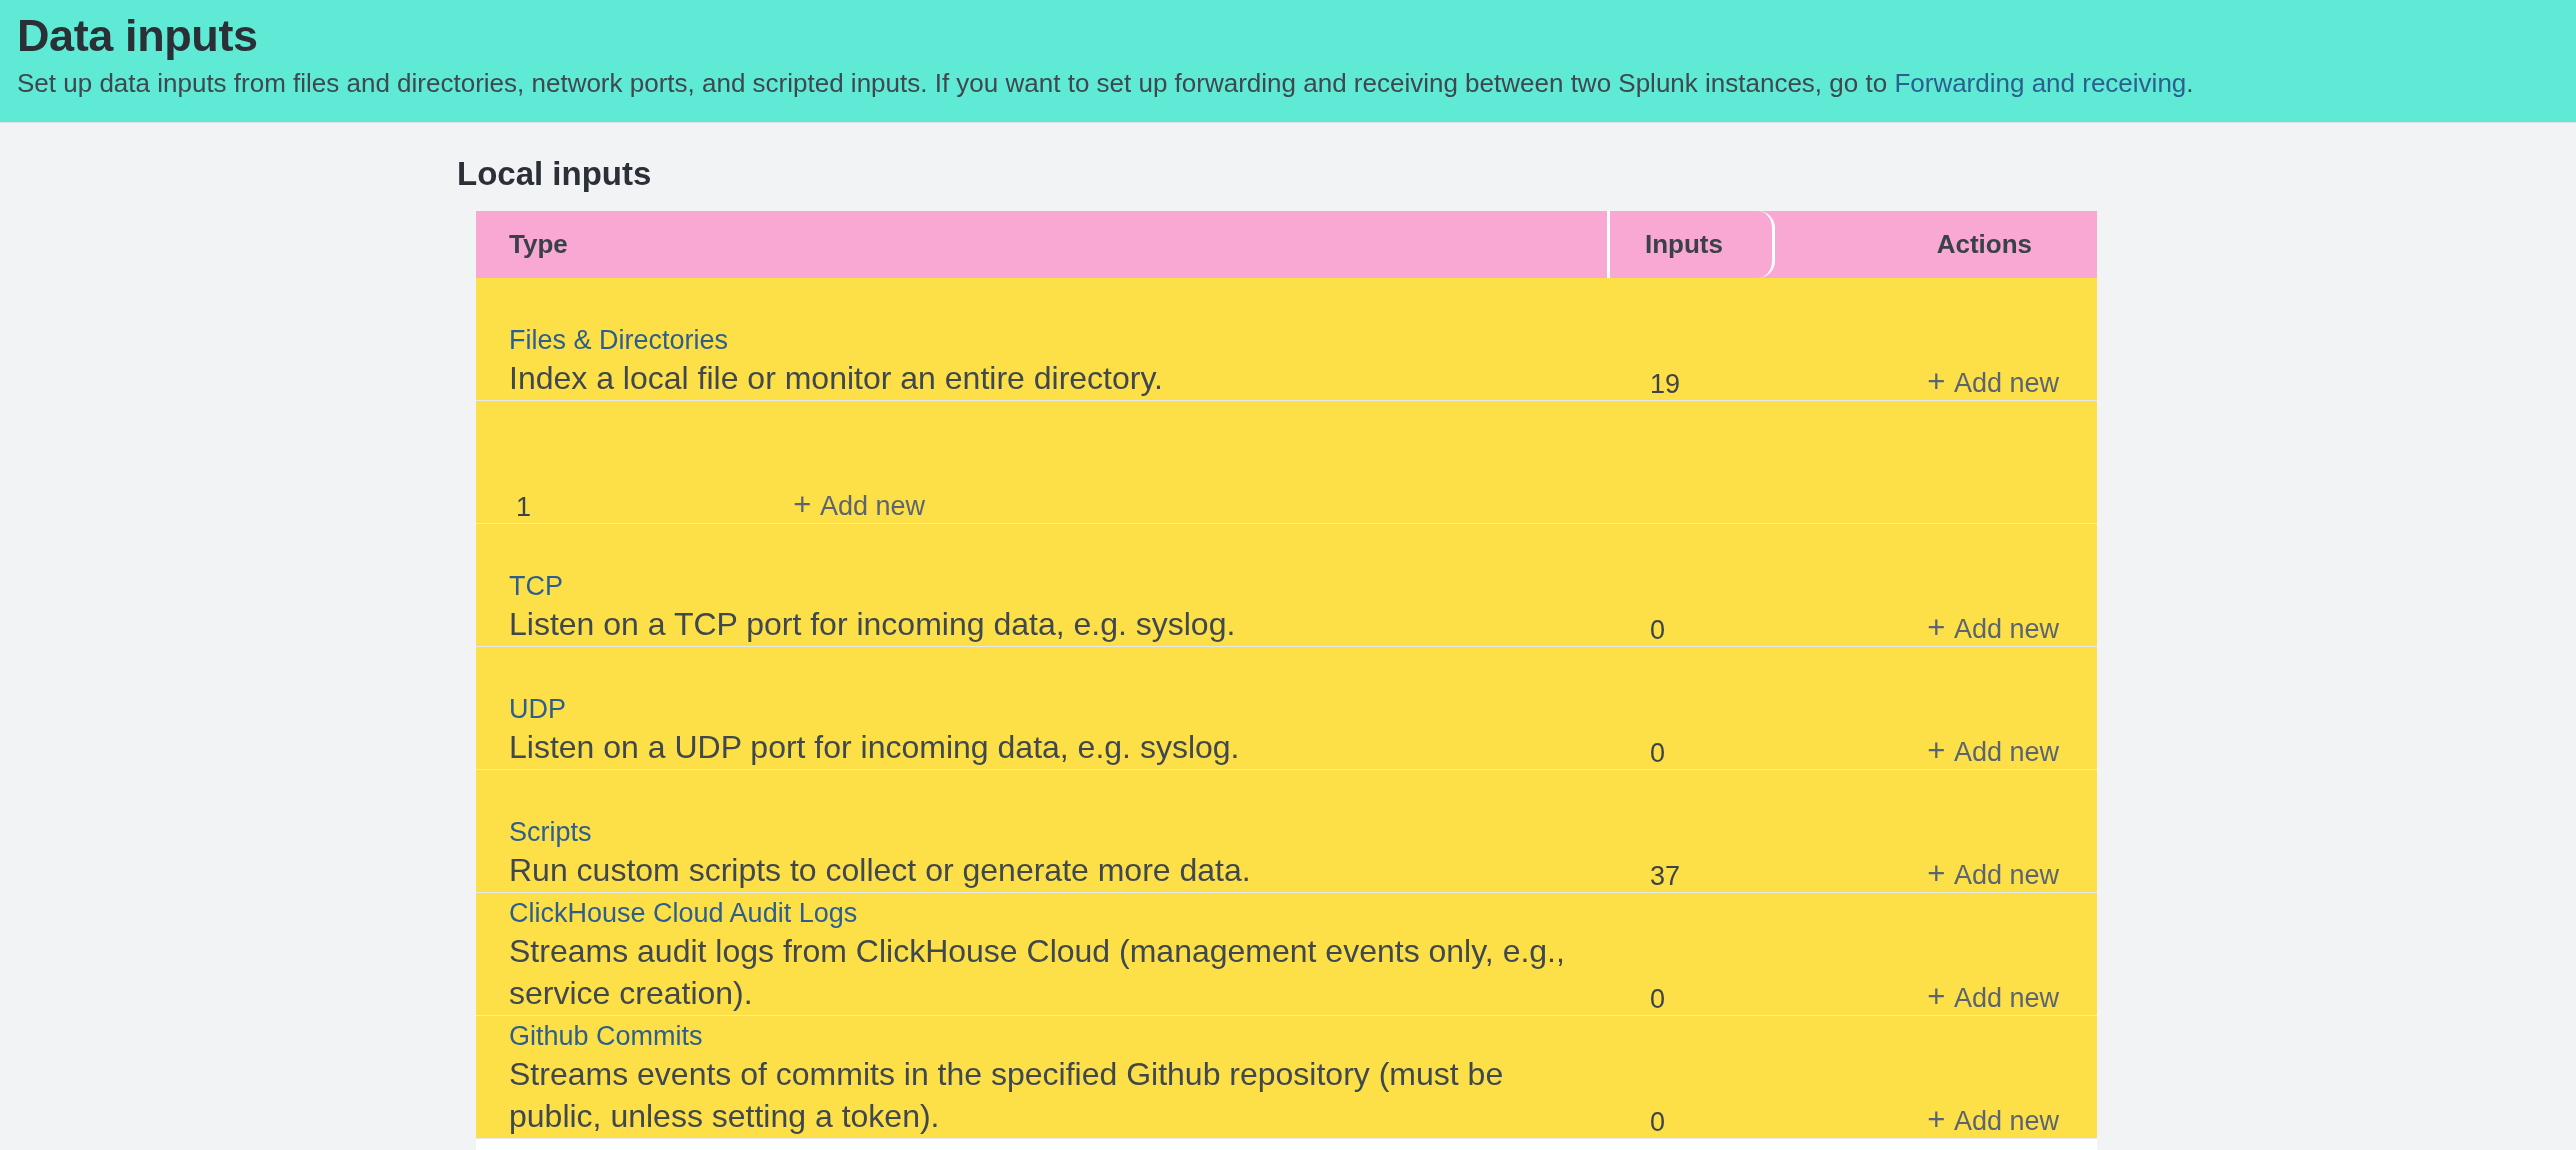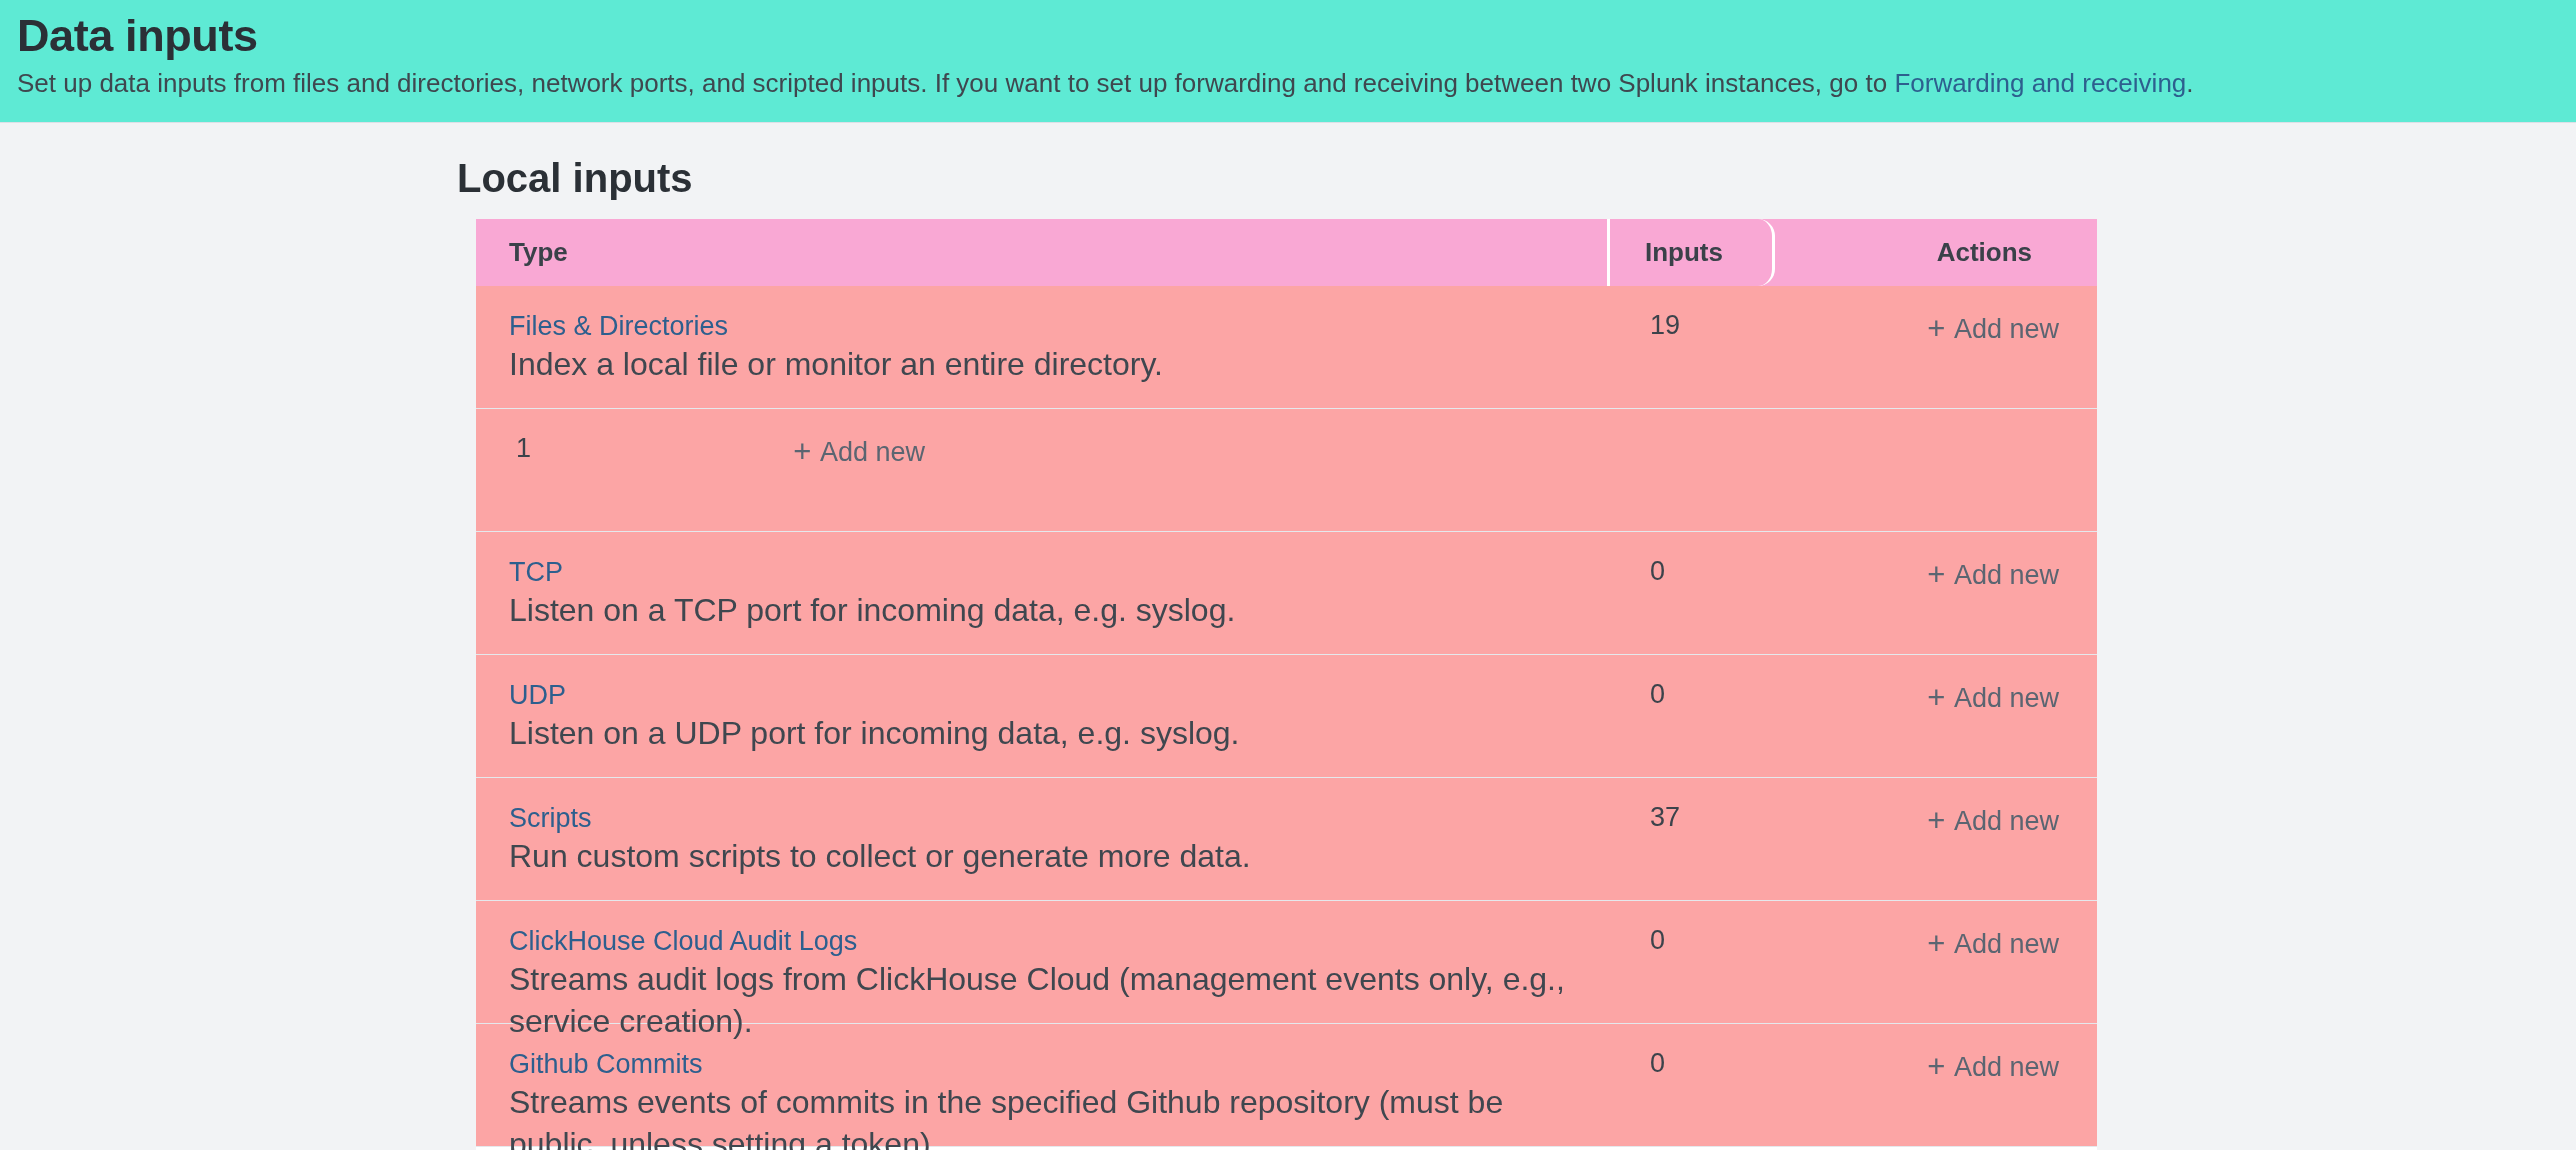--- a/index.html
+++ b/index.html
@@ -42,21 +42,21 @@
     text-decoration: none;
     cursor: pointer;
   }
 
   
   .content {
     padding-left: 457px;
   }
   .section-heading {
     margin: 31px 0 0 0;
-    font-size: 40px;
+    font-size: 33px;
     line-height: 1.2;
     font-weight: 700;
     color: #2b3036;
   }
 
   .inputs-table {
     width: 1621px;
     margin-left: 19px;
     margin-top: 17px;
   }
@@ -77,22 +77,23 @@
   }
   .th-type   { width: 1134px; padding-left: 33px; border-right: 3.5px solid #ffffff; }
   .th-inputs { width: 165px;  padding-left: 35px; border-right: 3.5px solid #ffffff; border-radius: 17px; }
   .th-actions{ width: 286px;  justify-content: flex-end; padding-right: 29px; }
 
   
   .table-row {
     box-sizing: border-box;
     display: flex;
     height: 123px;
-    background: #fca5a5;
+    background: #fde047;
     border-bottom: 1.7px solid #e5e8ec;
+    align-items: flex-end;
   }
   .td { box-sizing: border-box; }
   .td-type   { width: 1134px; padding: 24px 17px 0 33px; }
   .td-inputs { width: 201px;  padding: 24px 0 0 40px; }
   .td-actions{ width: 286px;  padding: 24px 38px 0 0; text-align: right; }
 
   .type-link {
     font-size: 27px;
     line-height: 1.2;
     color: #2d5f8e;

